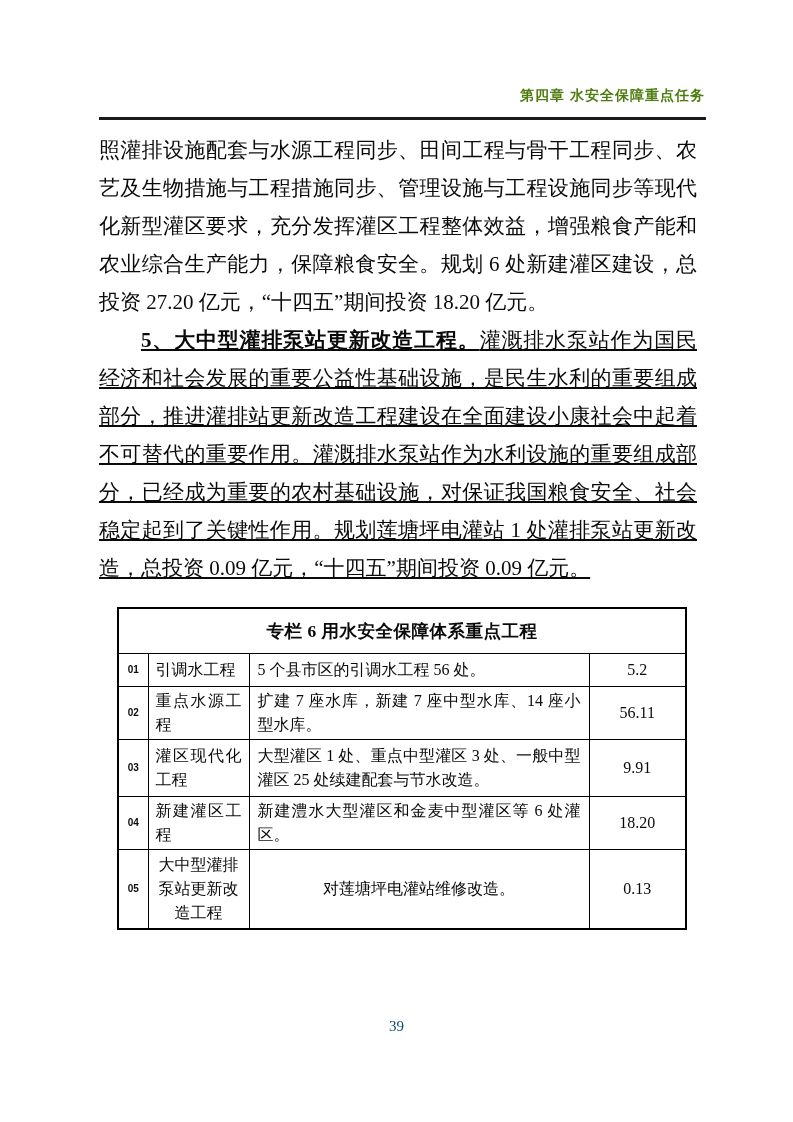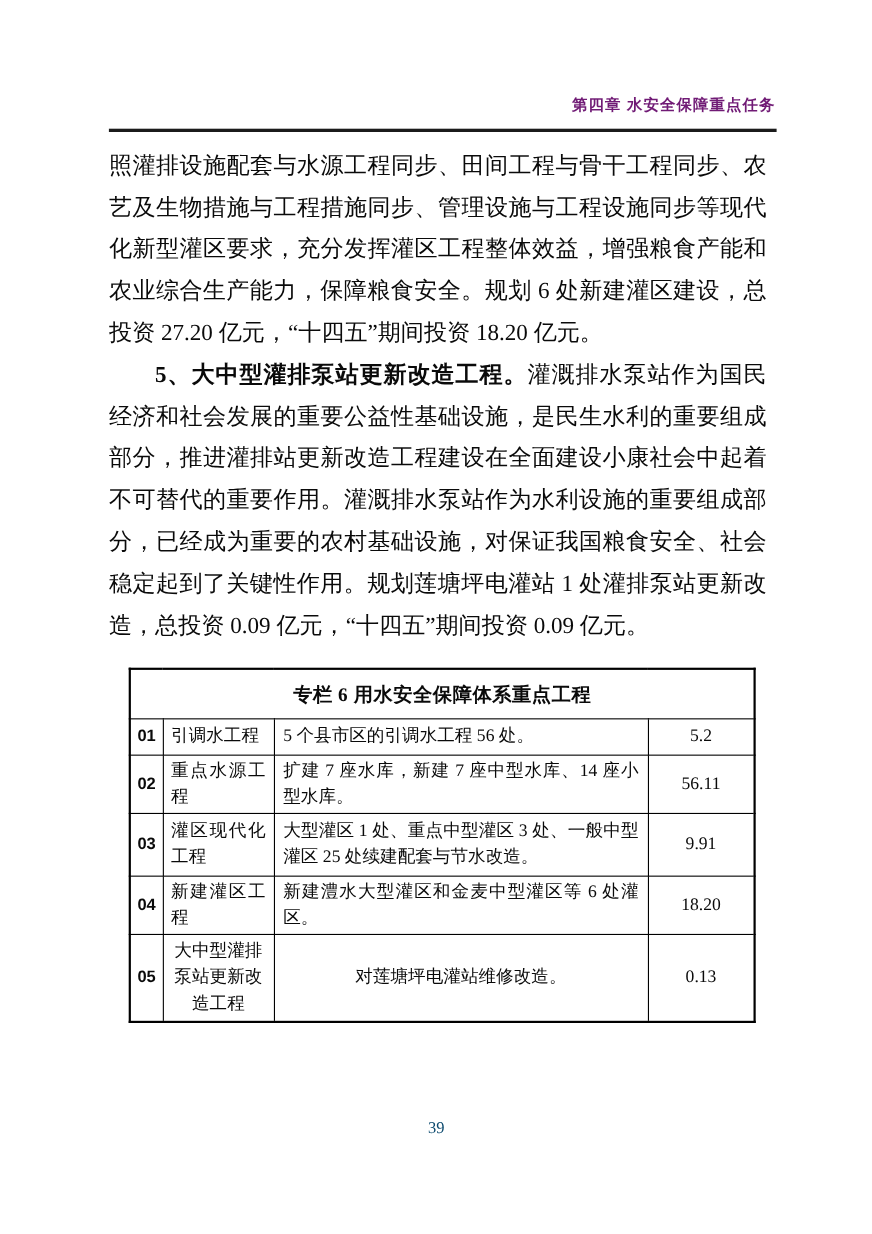--- a/index.html
+++ b/index.html
@@ -17,21 +17,21 @@
   .chapter-header {
     position: absolute;
     top: 87px;
     left: 99px;
     width: 606px;
     text-align: right;
     font-family: "Liberation Sans", "DejaVu Sans", sans-serif;
     font-weight: bold;
     font-size: 14px;
     letter-spacing: 1px;
-    color: #701a75;
+    color: #4d7c0f;
   }
   .header-rule {
     position: absolute;
     top: 117px;
     left: 99px;
     width: 607px;
     height: 3px;
     background: #1b1b1b;
   }
 
@@ -41,21 +41,21 @@
     top: 131px;
     left: 99px;
     width: 598px;
     font-size: 21px;
     line-height: 38px;
     text-align: justify;
     text-justify: inter-ideograph;
     color: #0a0a0a;
   }
   .body-text p { margin: 0; }
-  .body-text p.indent { text-indent: 2em; }
+  .body-text p.indent { text-indent: 2em; text-decoration: underline; }
   .body-text .lead { font-weight: bold; }
 
   
   .table-wrap {
     position: absolute;
     top: 607px;
     left: 117px;
   }
   table.project-table {
     border-collapse: collapse;
@@ -88,21 +88,21 @@
     text-align: center;
     vertical-align: middle;
     padding: 2px 3px;
   }
   td.cell-index {
     text-align: center;
     vertical-align: middle;
     font-weight: bold;
     padding: 2px 1px;
     font-family: "Liberation Sans", "DejaVu Sans", sans-serif;
-    font-size: 15px;
+    font-size: 10px;
     margin-left: 32px;
   }
   td.cell-name {
     text-align: justify;
     text-justify: inter-ideograph;
     vertical-align: middle;
     padding: 2px 7px;
   }
   td.cell-content {
     text-align: justify;

